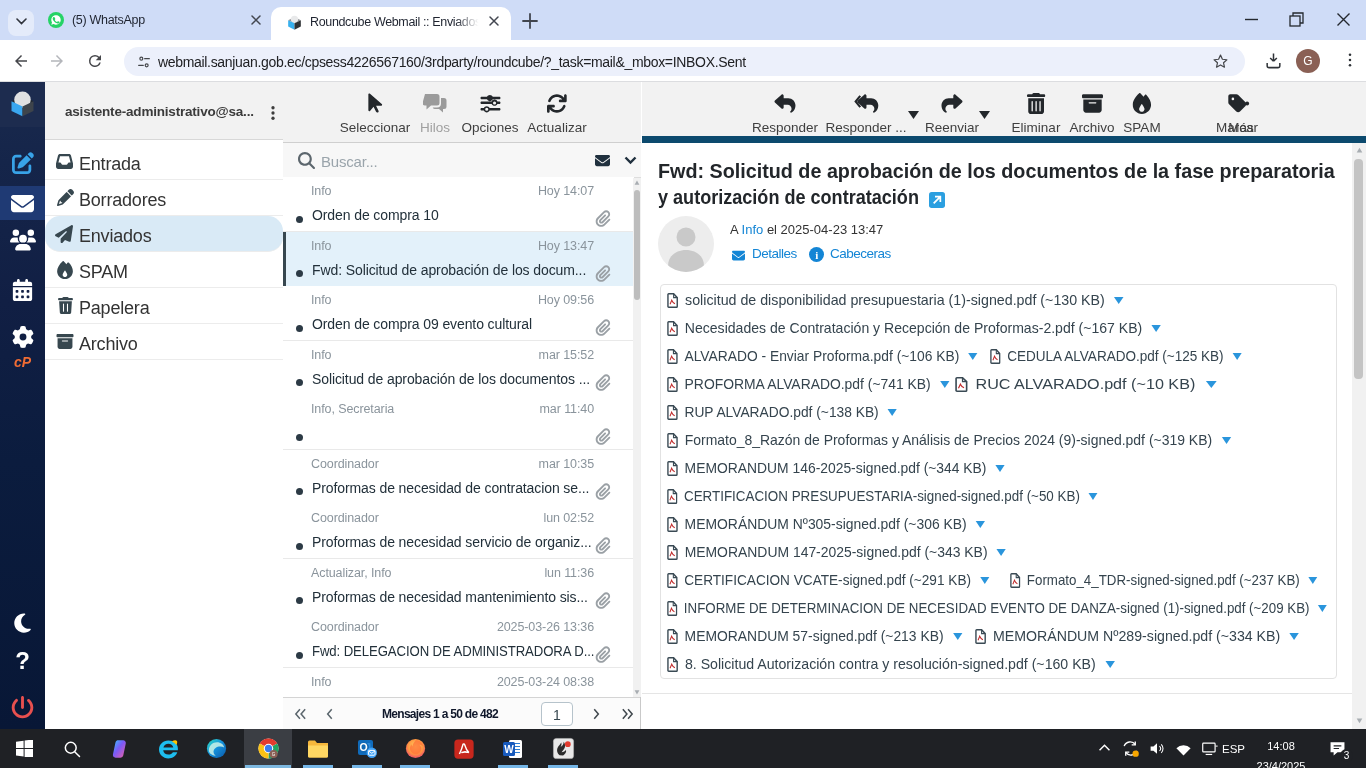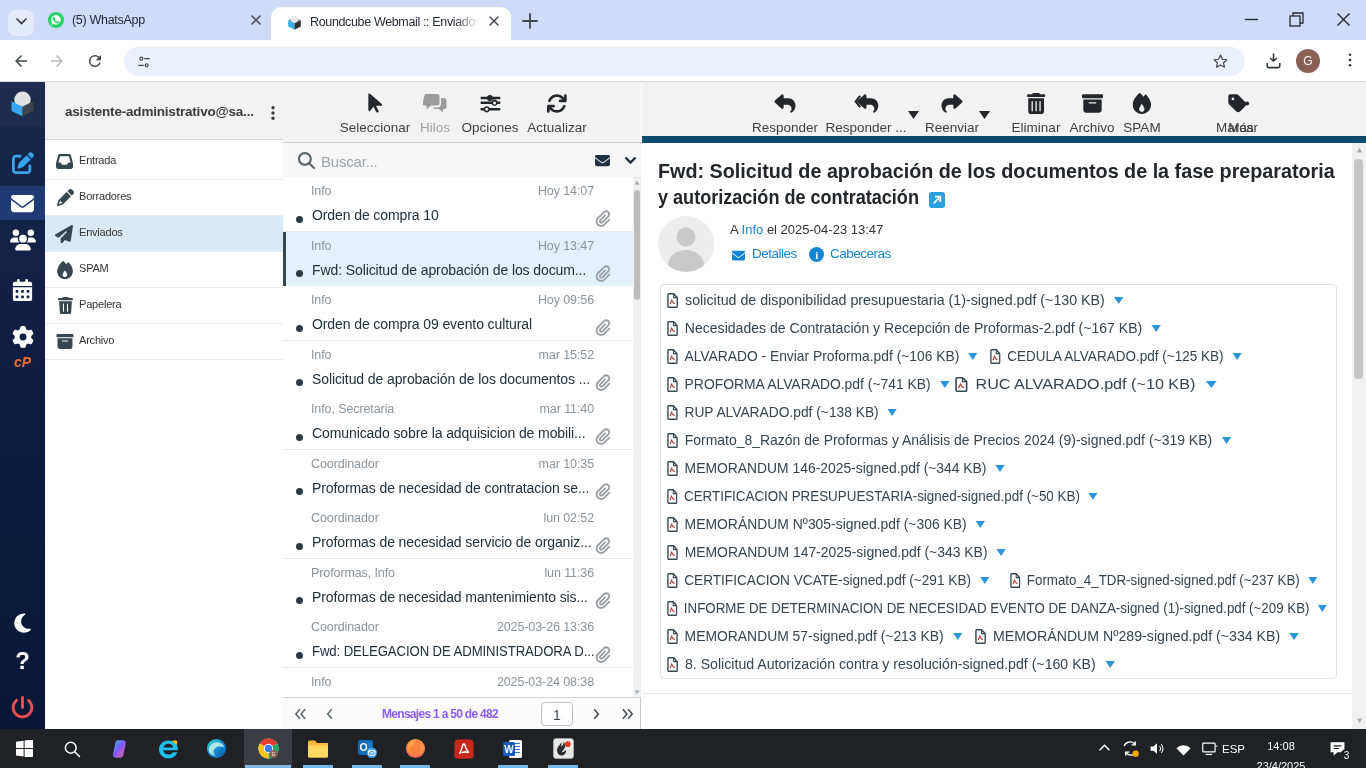--- a/index.html
+++ b/index.html
@@ -37,21 +37,21 @@
 #snavlogo { position:absolute; left:0; top:0; width:45px; height:45px; background:#1d2c4f; }
 .sicon { position:absolute; left:0; width:45px; display:flex; justify-content:center; }
 .sicon-active { background:#1f3a74; }
 
 
 #folders { position:absolute; left:45px; top:0; width:238px; height:647px; background:#fff; border-right:1px solid #cfcfcf; box-sizing:content-box; }
 #fhead { position:absolute; left:0; top:0; width:238px; height:58px; background:#f2f2f2; border-bottom:1px solid #d8d8d8; }
 #fhead .acct { position:absolute; left:20px; top:22px; font-size:13.5px; letter-spacing:-0.2px; font-weight:bold; color:#3b3b3b; white-space:nowrap; }
 .frow { position:absolute; left:0; width:238px; height:36px; border-bottom:1px solid #ececec; }
 .frow .fic { position:absolute; left:10px; top:9px; }
-.frow .flab { position:absolute; left:34px; top:10px; font-size:11px; letter-spacing:-0.2px; color:#333; }
+.frow .flab { position:absolute; left:34px; top:10px; font-size:18px; letter-spacing:-0.2px; color:#333; }
 .fsel { background:#d9eaf6; }
 #ffoot { position:absolute; left:0; top:615px; width:238px; height:32px; border-top:1px solid #d4d4d4; background:#fdfdfd; }
 
 
 #list { position:absolute; left:283px; top:0; width:358px; height:647px; background:#fff; border-right:1px solid #c9c9c9; }
 #ltoolbar { position:absolute; left:0; top:0; width:358px; height:61px; background:#f2f2f2; border-bottom:1px solid #cfcfcf; }
 .tbtn { position:absolute; top:8px; text-align:center; }
 .tbtn .tbi { height:26px; display:flex; align-items:center; justify-content:center; }
 .tbtn .tbl { font-size:13.5px; color:#3f3f3f; margin-top:4px; white-space:nowrap; }
 .tbtn .tbl.dis { color:#a0a0a0; }
@@ -162,20 +162,21 @@
   <svg class="abs" style="left:86px;top:12px;" width="18" height="18" viewBox="0 0 24 24">
       <path d="M17.65 6.35A7.95 7.95 0 0 0 12 4a8 8 0 1 0 7.73 10h-2.08A6 6 0 1 1 12 6c1.66 0 3.14.69 4.22 1.78L13 11h7V4l-2.35 2.35z" fill="#46474b"></path>
     </svg>
   <div id="omnibox">
     <svg class="abs" style="left:12px;top:7px;" width="16" height="16" viewBox="0 0 24 24">
         <circle cx="8" cy="7" r="2.2" fill="none" stroke="#45474b" stroke-width="1.8"></circle>
         <path d="M13 7h7" stroke="#45474b" stroke-width="1.8" stroke-linecap="round"></path>
         <circle cx="16" cy="17" r="2.2" fill="none" stroke="#45474b" stroke-width="1.8"></circle>
         <path d="M4 17h7" stroke="#45474b" stroke-width="1.8" stroke-linecap="round"></path>
       </svg>
+    <div id="urltext">webmail.sanjuan.gob.ec/cpsess4226567160/3rdparty/roundcube/?_task=mail&amp;_mbox=INBOX.Sent</div>
     <svg class="abs" style="left:1088px;top:6px;" width="17" height="17" viewBox="0 0 24 24">
         <path d="M12 3l2.7 5.8 6.3.7-4.7 4.3 1.3 6.2-5.6-3.2-5.6 3.2 1.3-6.2L3 9.5l6.3-.7z" fill="none" stroke="#45474b" stroke-width="1.7" stroke-linejoin="round"></path>
       </svg>
   </div>
   <svg class="abs" style="left:1264px;top:11px;" width="19" height="19" viewBox="0 0 24 24">
       <path d="M12 3v10m0 0l-4.2-4.2M12 13l4.2-4.2" stroke="#2f3338" stroke-width="1.9" fill="none"></path>
       <path d="M4 15v3.5c0 1.4 1.1 2.5 2.5 2.5h11c1.4 0 2.5-1.1 2.5-2.5V15" fill="none" stroke="#2f3338" stroke-width="1.9"></path>
     </svg>
   <div class="abs" style="left:1296px;top:9px;width:24px;height:24px;border-radius:50%;background:#8a6055;color:#fff;font-size:12px;text-align:center;line-height:24px;">G</div>
   <svg class="abs" style="left:1341px;top:11px;" width="18" height="18" viewBox="0 0 24 24">
@@ -252,21 +253,21 @@
       <span class="flab">Entrada</span>
     </div>
     <div class="frow" style="top:98px;">
       <span class="fic" style="left:12px;">
           <svg width="17" height="17" viewBox="0 0 512 512">
             <path fill="#37474f" d="M410.3 231l11.3-11.3-33.9-33.9-62.1-62.1L291.7 89.8l-11.3 11.3-22.6 22.6L58.6 322.9c-10.4 10.4-18 23.3-22.2 37.4L1 480.7c-2.5 8.4-.2 17.5 6.1 23.7s15.3 8.5 23.7 6.1l120.3-35.4c14.1-4.2 27-11.8 37.4-22.2L387.7 253.7 410.3 231zM160 399.4l-9.1 22.7c-4 3.1-8.5 5.4-13.3 6.9L59.4 452l23-78.1c1.4-4.9 3.8-9.4 6.9-13.3l22.7-9.1v32c0 8.8 7.2 16 16 16h32zM362.7 18.7L348.3 33.2 325.7 55.8 314.3 67.1l33.9 33.9 62.1 62.1 33.9 33.9 11.3-11.3 22.6-22.6 14.5-14.5c25-25 25-65.5 0-90.5L453.3 18.7c-25-25-65.5-25-90.5 0z"></path>
           </svg>
         </span>
       <span class="flab">Borradores</span>
     </div>
-    <div class="frow fsel" style="top:134px;">
+    <div class="frow fsel" style="top:134px;border-radius:15px;">
       <span class="fic">
           <svg width="18" height="18" viewBox="0 0 512 512">
             <path fill="#37474f" d="M498.1 5.6c10.1 7 15.4 19.1 13.5 31.2l-64 416c-1.5 9.7-7.4 18.2-16 23s-18.9 5.4-28 1.6L284 427.7l-68.5 74.1c-8.9 9.7-22.9 12.9-35.2 8.1S160 493.2 160 480V396.4c0-4 1.5-7.8 4.2-10.7L331.8 202.8c5.8-6.3 5.6-16-.4-22s-15.7-6.4-22-.7L106 360.8 17.7 316.6C7.1 311.3.3 300.7 0 288.9s5.9-22.8 16.1-28.7l448-256c10.7-6.1 23.9-5.5 34 1.4z"></path>
           </svg>
         </span>
       <span class="flab">Enviados</span>
     </div>
     <div class="frow" style="top:170px;">
       <span class="fic" style="left:12px;">
           <svg width="16" height="18" viewBox="0 0 448 512">
@@ -382,21 +383,20 @@
           <span class="mclip">
             <svg width="16" height="17" viewBox="0 0 448 512">
               <path fill="#9aa0a5" d="M364.2 83.8c-24.4-24.4-64-24.4-88.4 0l-184 184c-42.1 42.1-42.1 110.3 0 152.4s110.3 42.1 152.4 0l152-152c10.9-10.9 28.7-10.9 39.6 0s10.9 28.7 0 39.6l-152 152c-64 64-167.6 64-231.6 0s-64-167.6 0-231.6l184-184c46.3-46.3 121.3-46.3 167.6 0s46.3 121.3 0 167.6l-176 176c-28.6 28.6-75 28.6-103.6 0s-28.6-75 0-103.6l144-144c10.9-10.9 28.7-10.9 39.6 0s10.9 28.7 0 39.6l-144 144c-6.7 6.7-6.7 17.7 0 24.4s17.7 6.7 24.4 0l176-176c24.4-24.4 24.4-64 0-88.4z"></path>
             </svg>
           </span>
         </div>
       <div class="mrow" style="top:313px;">
           <span class="msender">Info, Secretaria</span>
           <span class="mdate">mar 11:40</span>
           <span class="mdot"></span>
-          <span class="msub">Comunicado sobre la adquisicion de mobili...</span>
           <span class="mclip">
             <svg width="16" height="17" viewBox="0 0 448 512">
               <path fill="#9aa0a5" d="M364.2 83.8c-24.4-24.4-64-24.4-88.4 0l-184 184c-42.1 42.1-42.1 110.3 0 152.4s110.3 42.1 152.4 0l152-152c10.9-10.9 28.7-10.9 39.6 0s10.9 28.7 0 39.6l-152 152c-64 64-167.6 64-231.6 0s-64-167.6 0-231.6l184-184c46.3-46.3 121.3-46.3 167.6 0s46.3 121.3 0 167.6l-176 176c-28.6 28.6-75 28.6-103.6 0s-28.6-75 0-103.6l144-144c10.9-10.9 28.7-10.9 39.6 0s10.9 28.7 0 39.6l-144 144c-6.7 6.7-6.7 17.7 0 24.4s17.7 6.7 24.4 0l176-176c24.4-24.4 24.4-64 0-88.4z"></path>
             </svg>
           </span>
         </div>
       <div class="mrow" style="top:367.5px;">
           <span class="msender">Coordinador</span>
           <span class="mdate">mar 10:35</span>
           <span class="mdot"></span>
@@ -412,21 +412,21 @@
           <span class="mdate">lun 02:52</span>
           <span class="mdot"></span>
           <span class="msub">Proformas de necesidad servicio de organiz...</span>
           <span class="mclip">
             <svg width="16" height="17" viewBox="0 0 448 512">
               <path fill="#9aa0a5" d="M364.2 83.8c-24.4-24.4-64-24.4-88.4 0l-184 184c-42.1 42.1-42.1 110.3 0 152.4s110.3 42.1 152.4 0l152-152c10.9-10.9 28.7-10.9 39.6 0s10.9 28.7 0 39.6l-152 152c-64 64-167.6 64-231.6 0s-64-167.6 0-231.6l184-184c46.3-46.3 121.3-46.3 167.6 0s46.3 121.3 0 167.6l-176 176c-28.6 28.6-75 28.6-103.6 0s-28.6-75 0-103.6l144-144c10.9-10.9 28.7-10.9 39.6 0s10.9 28.7 0 39.6l-144 144c-6.7 6.7-6.7 17.7 0 24.4s17.7 6.7 24.4 0l176-176c24.4-24.4 24.4-64 0-88.4z"></path>
             </svg>
           </span>
         </div>
       <div class="mrow" style="top:476.5px;">
-          <span class="msender">Proformas, Info</span>
+          <span class="msender">Actualizar, Info</span>
           <span class="mdate">lun 11:36</span>
           <span class="mdot"></span>
           <span class="msub">Proformas de necesidad mantenimiento sis...</span>
           <span class="mclip">
             <svg width="16" height="17" viewBox="0 0 448 512">
               <path fill="#9aa0a5" d="M364.2 83.8c-24.4-24.4-64-24.4-88.4 0l-184 184c-42.1 42.1-42.1 110.3 0 152.4s110.3 42.1 152.4 0l152-152c10.9-10.9 28.7-10.9 39.6 0s10.9 28.7 0 39.6l-152 152c-64 64-167.6 64-231.6 0s-64-167.6 0-231.6l184-184c46.3-46.3 121.3-46.3 167.6 0s46.3 121.3 0 167.6l-176 176c-28.6 28.6-75 28.6-103.6 0s-28.6-75 0-103.6l144-144c10.9-10.9 28.7-10.9 39.6 0s10.9 28.7 0 39.6l-144 144c-6.7 6.7-6.7 17.7 0 24.4s17.7 6.7 24.4 0l176-176c24.4-24.4 24.4-64 0-88.4z"></path>
             </svg>
           </span>
         </div>
       <div class="mrow" style="top:531px;">
@@ -454,21 +454,21 @@
           <path d="M5 9L1 2h8z" fill="#a8adb2"></path>
         </svg>
     </div>
     <div id="lfoot">
       <svg class="abs" style="left:10px;top:9px;" width="15" height="14" viewBox="0 0 24 24">
           <path d="M11 4 L4 12 L11 20 M20 4 L13 12 L20 20" stroke="#5b666d" stroke-width="2.6" fill="none"></path>
         </svg>
       <svg class="abs" style="left:42px;top:9px;" width="10" height="14" viewBox="0 0 12 24">
           <path d="M9 4 L2 12 L9 20" stroke="#5b666d" stroke-width="2.6" fill="none"></path>
         </svg>
-      <div class="abs" style="left:99px;top:9px;font-size:12px;letter-spacing:-0.7px;font-weight:bold;color:#8b5cf6;">Mensajes 1 a 50 de 482</div>
+      <div class="abs" style="left:99px;top:9px;font-size:12px;letter-spacing:-0.7px;font-weight:bold;color:#0f172a;">Mensajes 1 a 50 de 482</div>
       <div class="abs" style="left:258px;top:4px;width:32px;height:24px;border:1px solid #b6c3cb;border-radius:4px;background:#fff;font-size:14px;color:#37474f;text-align:center;line-height:24px;">1</div>
       <svg class="abs" style="left:308px;top:9px;" width="10" height="14" viewBox="0 0 12 24">
           <path d="M3 4 L10 12 L3 20" stroke="#40484e" stroke-width="2.6" fill="none"></path>
         </svg>
       <svg class="abs" style="left:337px;top:9px;" width="15" height="14" viewBox="0 0 24 24">
           <path d="M4 4 L11 12 L4 20 M13 4 L20 12 L13 20" stroke="#40484e" stroke-width="2.6" fill="none"></path>
         </svg>
     </div>
   </div>
   <div id="mail">

